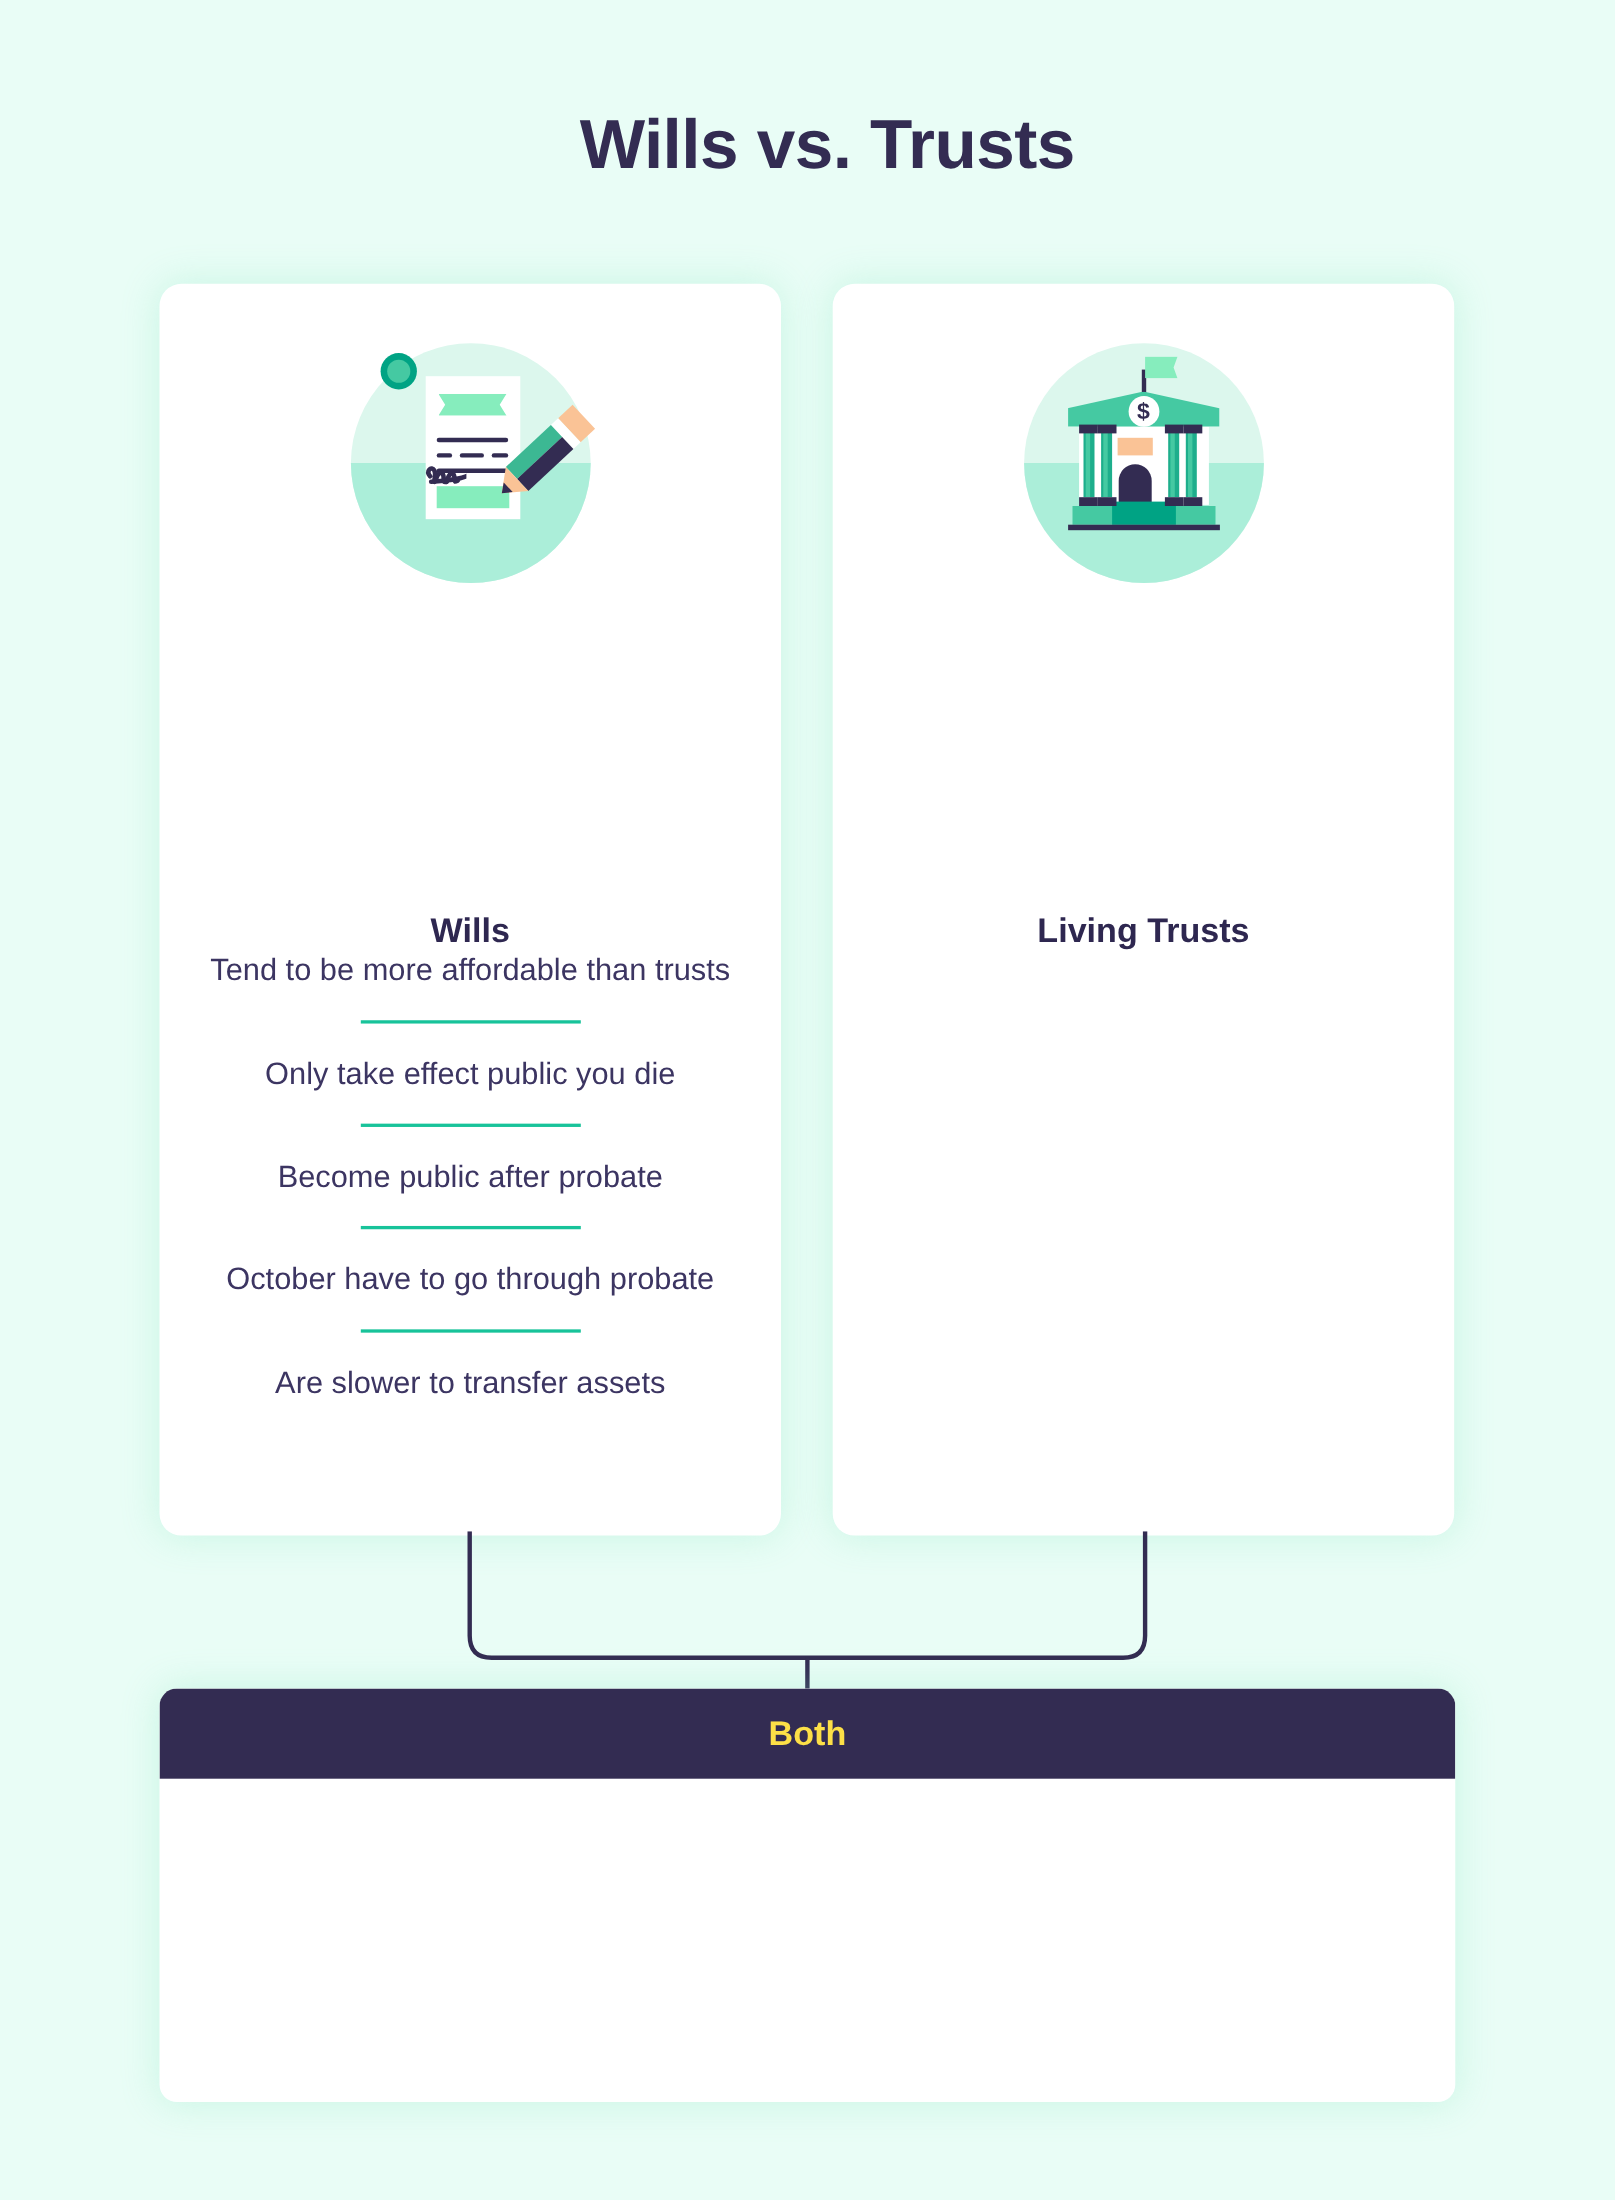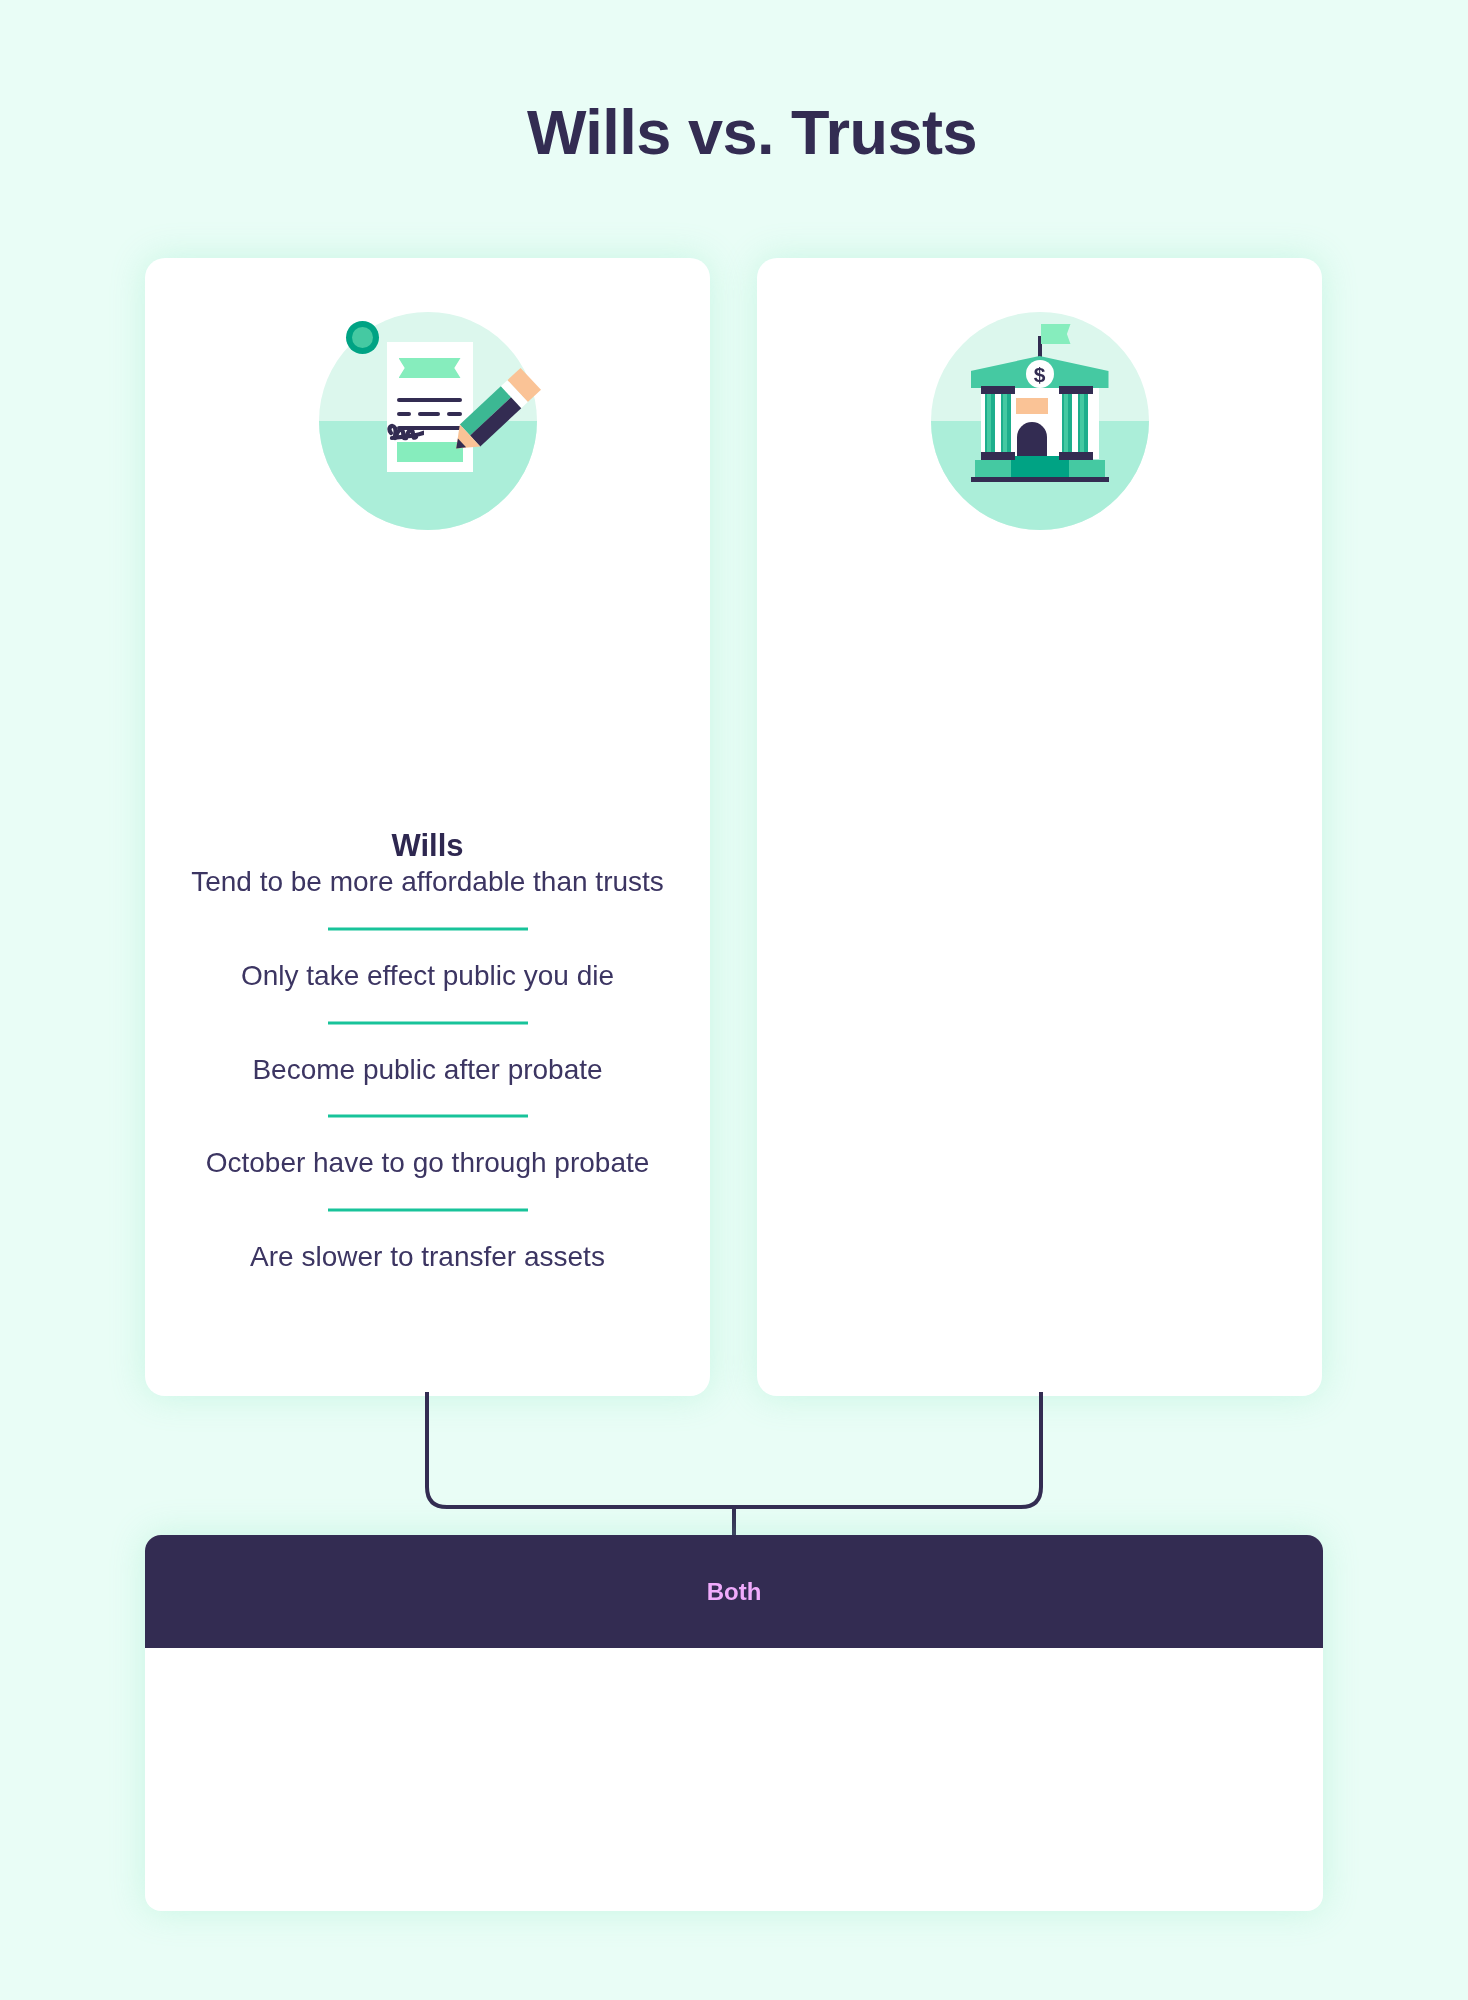--- a/index.html
+++ b/index.html
@@ -223,25 +223,25 @@
   #both-box {
     position: absolute;
     left: 145px; top: 1535px;
     width: 1178px; height: 376px;
     background: #ffffff;
     border-radius: 16px;
     box-shadow: 0 0 34px rgba(126, 228, 186, 0.30);
     overflow: hidden;
   }
   #both-header {
-    width: 100%; height: 113px;
+    width: 100%; height: 82px;
     background: #332c52;
     display: flex; align-items: center; justify-content: center;
-    color: #f0abfc;
-    font-size: 24px;
+    color: #fde047;
+    font-size: 31px;
     font-weight: bold;
   }
   #both-cols {
     display: flex;
     height: 263px;
     align-items: center;
   }
   .both-col {
     flex: 1;
     text-align: center;
@@ -364,20 +364,21 @@
           <div class="cap bot1"></div>
           <div class="cap bot2"></div>
           <div class="cap bot3"></div>
           <div class="cap bot4"></div>
 
           <div class="ground"></div>
         </div>
       </div>
     </div>
 
+    <div class="card-heading">Living Trusts</div>
 
   </div>
 
   <svg id="connector" viewBox="0 0 1468 152">
     <path d="M427 0 L427 95 Q427 115 447 115 L1021 115 Q1041 115 1041 95 L1041 0" stroke="#332c52" stroke-width="4" fill="none"></path>
     <path d="M734 115 L734 152" stroke="#332c52" stroke-width="4" fill="none"></path>
   </svg>
 
   <div id="both-box">
     <div id="both-header">Both</div>

